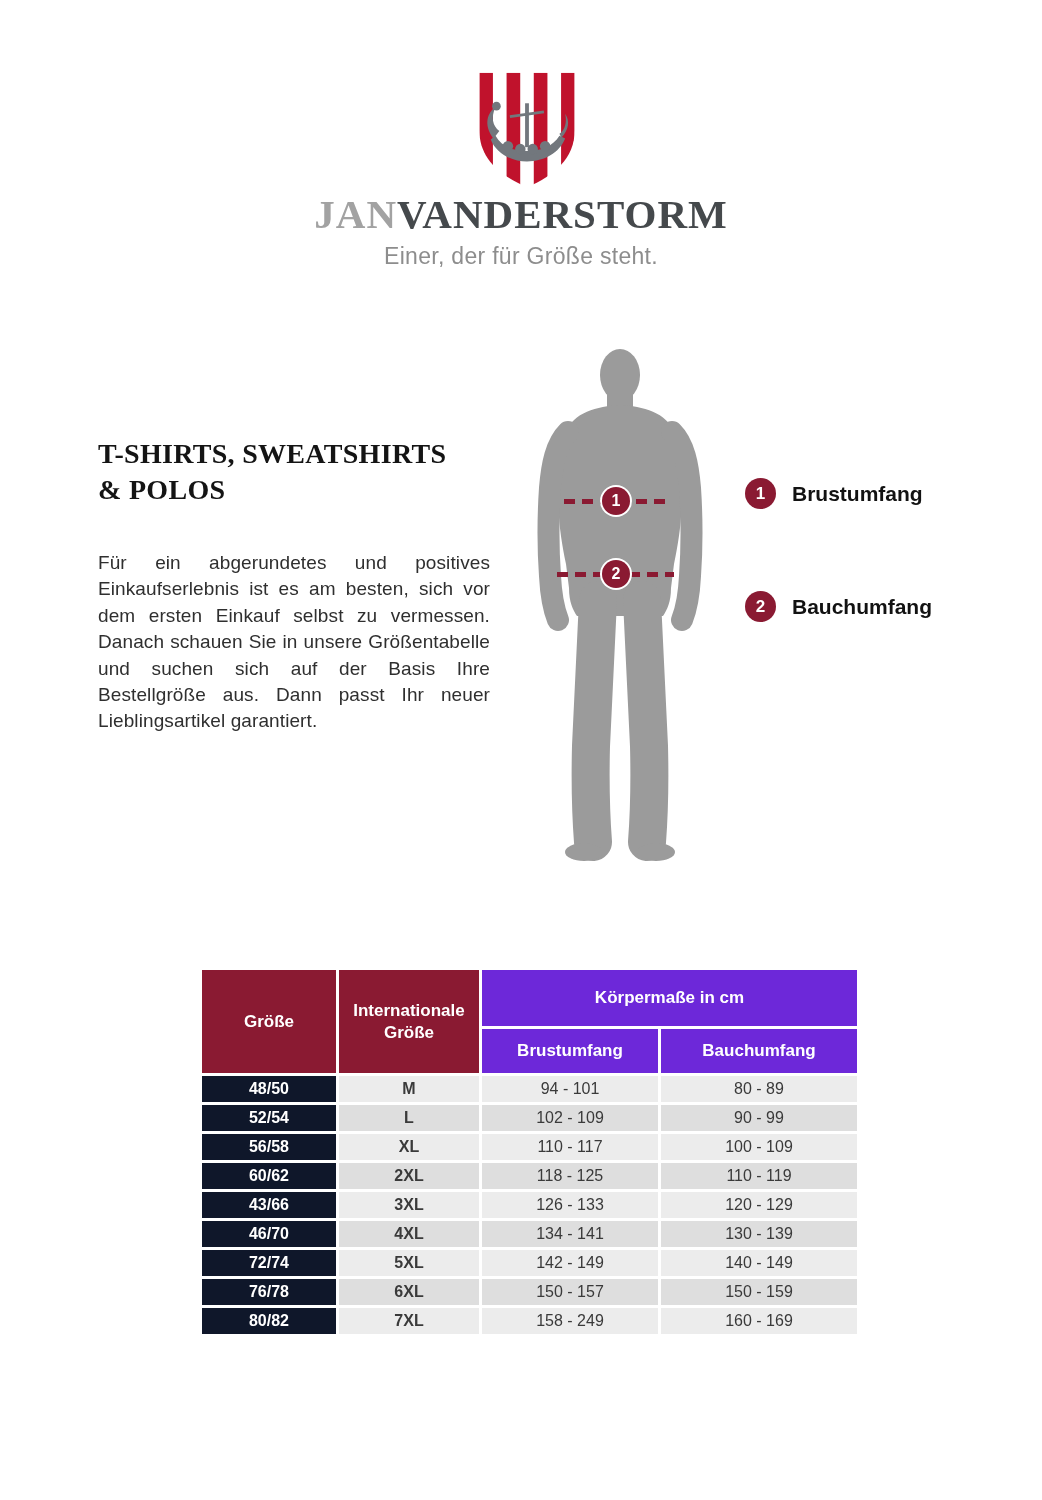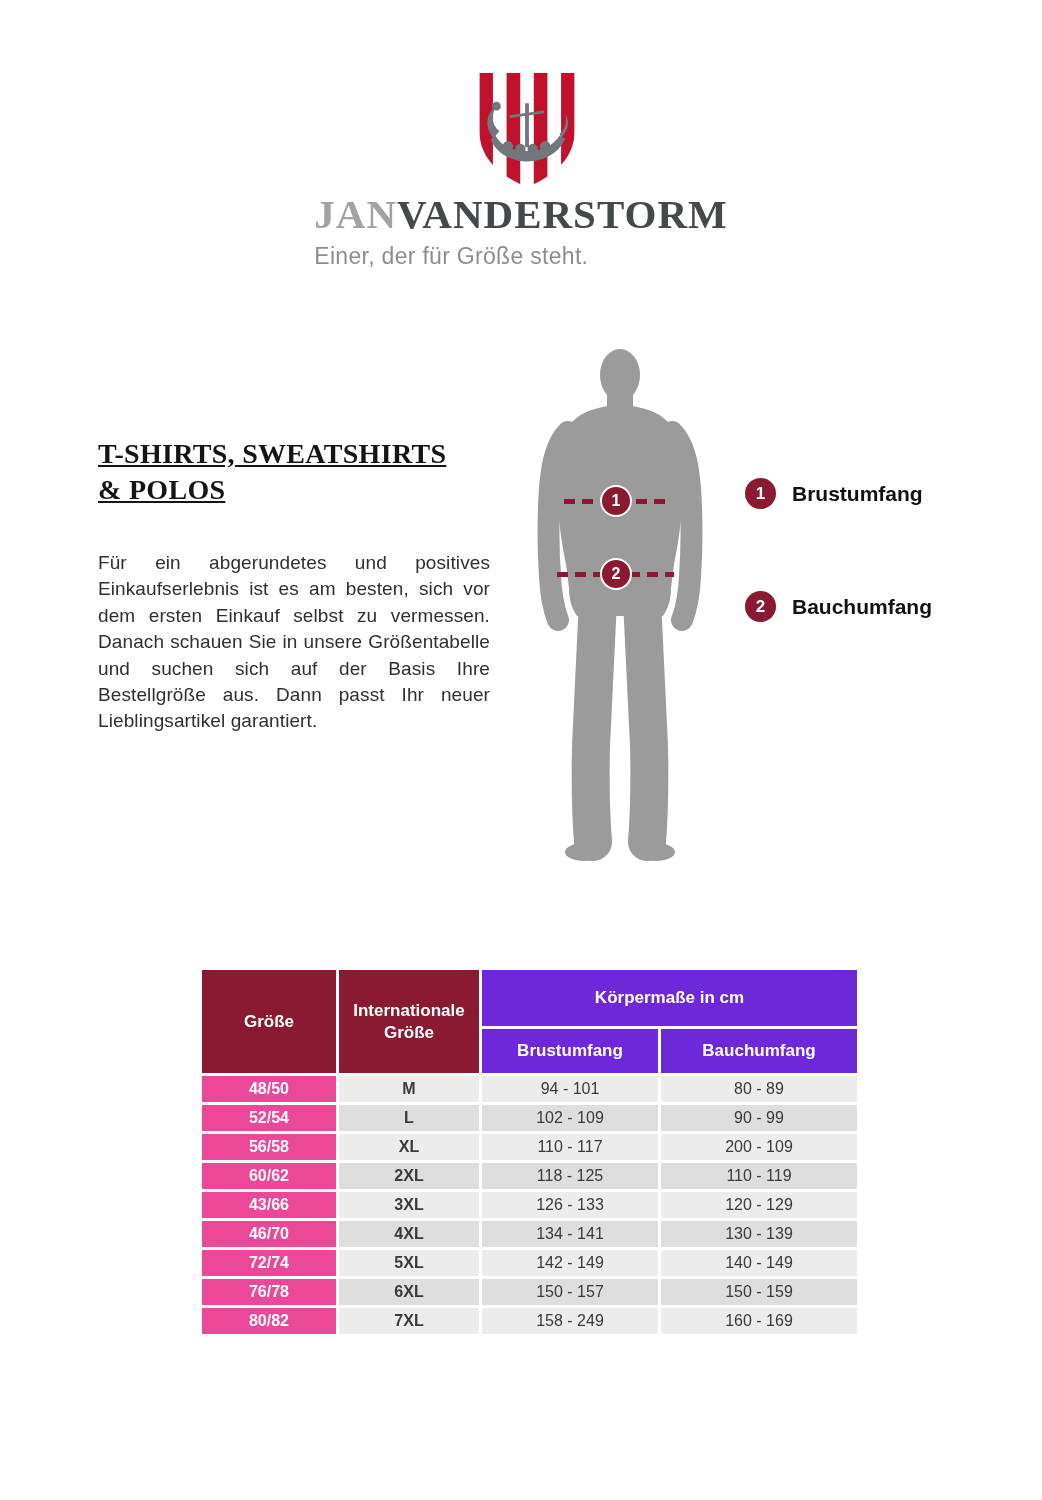--- a/index.html
+++ b/index.html
@@ -34,40 +34,39 @@
     font-family: "Liberation Serif", serif;
     font-size: 41px;
     font-weight: 700;
     letter-spacing: 1px;
     line-height: 1;
   }
   .brand-name .light { color: #a2a2a2; }
   .brand-name .dark  { color: #45494c; }
   .brand-tagline {
     margin-top: 8px;
-    text-align: left;
+    text-align: center;
     font-size: 23px;
     color: #8d8d8d;
     letter-spacing: 0.3px;
   }
 
   
   .intro-heading {
     position: absolute;
     left: 98px;
     top: 424px;
     width: 400px;
     font-family: "Liberation Serif", serif;
     font-size: 28px;
     font-weight: 700;
     color: #141414;
     line-height: 1.28;
     white-space: pre-line;
     letter-spacing: 0.3px;
-    text-decoration: underline;
   }
   .intro-paragraph {
     position: absolute;
     left: 98px;
     top: 538px;
     width: 392px;
     font-size: 19px;
     line-height: 1.39;
     color: #2f2f2f;
     text-align: justify;
@@ -161,21 +160,21 @@
   .th-gray {
     background: #6d28d9;
     color: #ffffff;
     font-size: 17px;
     font-weight: 700;
   }
   .size-table .hrow1 th { height: 56px; }
   .size-table .hrow2 th { height: 44px; }
   .size-table tbody td { height: 26px; font-size: 16px; color: #3a3a3a; }
   .size-table tbody td.c-size {
-    background: #ec4899;
+    background: #0f172a;
     color: #ffffff;
     font-weight: 700;
   }
   .size-table tbody td.c-int { font-weight: 700; }
   .size-table tbody tr.odd  td:not(.c-size) { background: #ececec; }
   .size-table tbody tr.even td:not(.c-size) { background: #dedede; }
 </style>
 </head>
 <body>
 
@@ -280,21 +279,21 @@
         <tr class="even">
           <td class="c-size">52/54</td>
           <td class="c-int">L</td>
           <td class="c-val">102 - 109</td>
           <td class="c-val">90 - 99</td>
         </tr>
         <tr class="odd">
           <td class="c-size">56/58</td>
           <td class="c-int">XL</td>
           <td class="c-val">110 - 117</td>
-          <td class="c-val">200 - 109</td>
+          <td class="c-val">100 - 109</td>
         </tr>
         <tr class="even">
           <td class="c-size">60/62</td>
           <td class="c-int">2XL</td>
           <td class="c-val">118 - 125</td>
           <td class="c-val">110 - 119</td>
         </tr>
         <tr class="odd">
           <td class="c-size">43/66</td>
           <td class="c-int">3XL</td>

